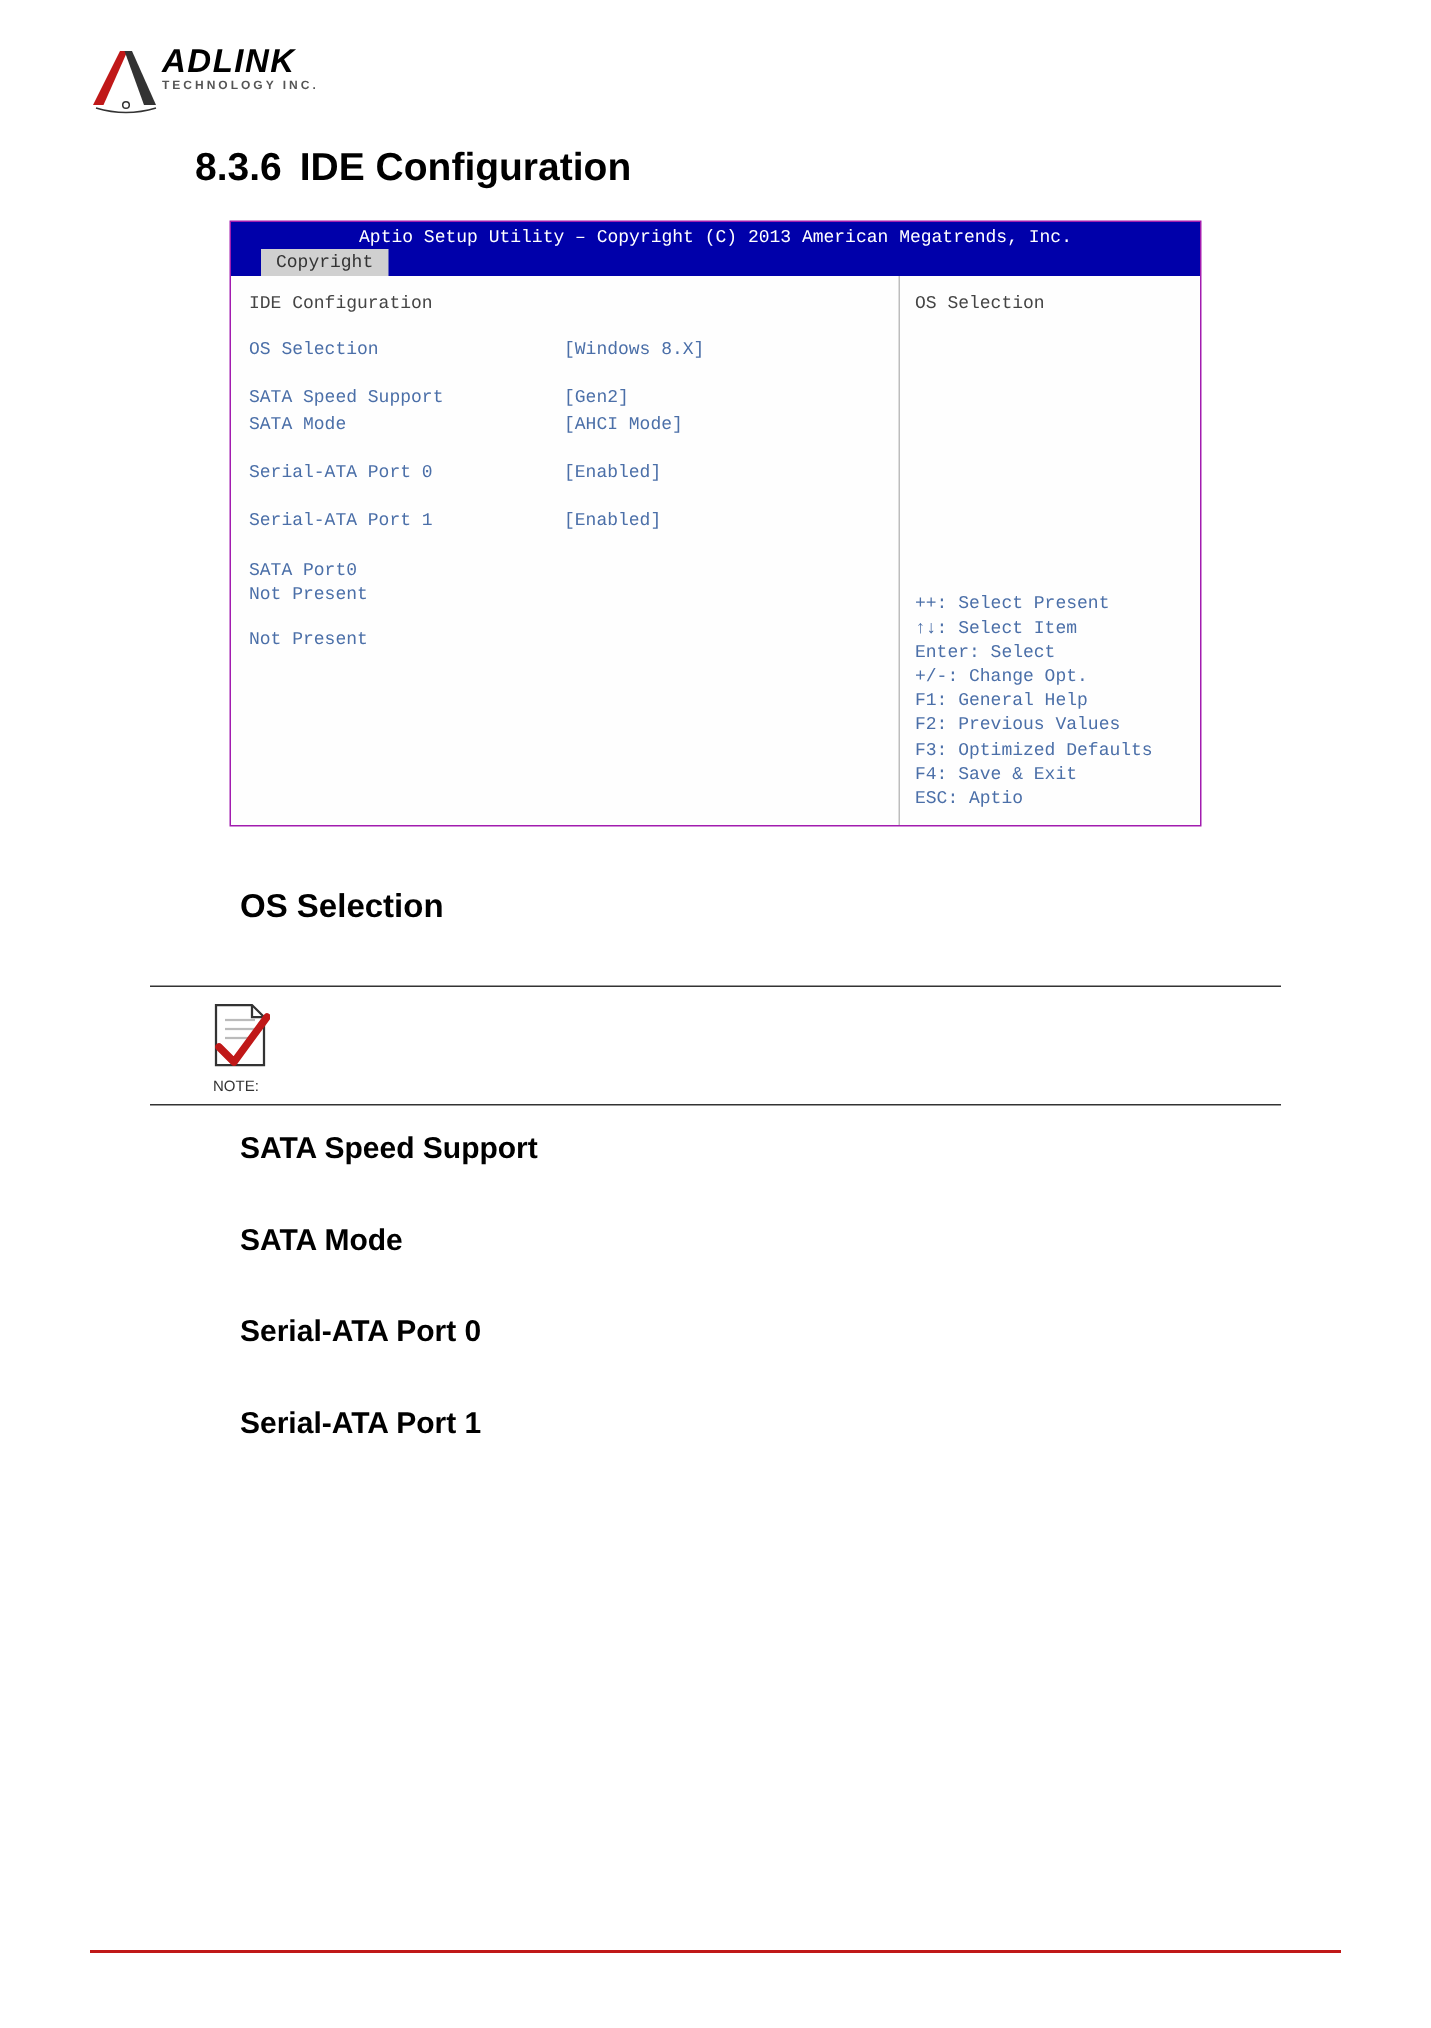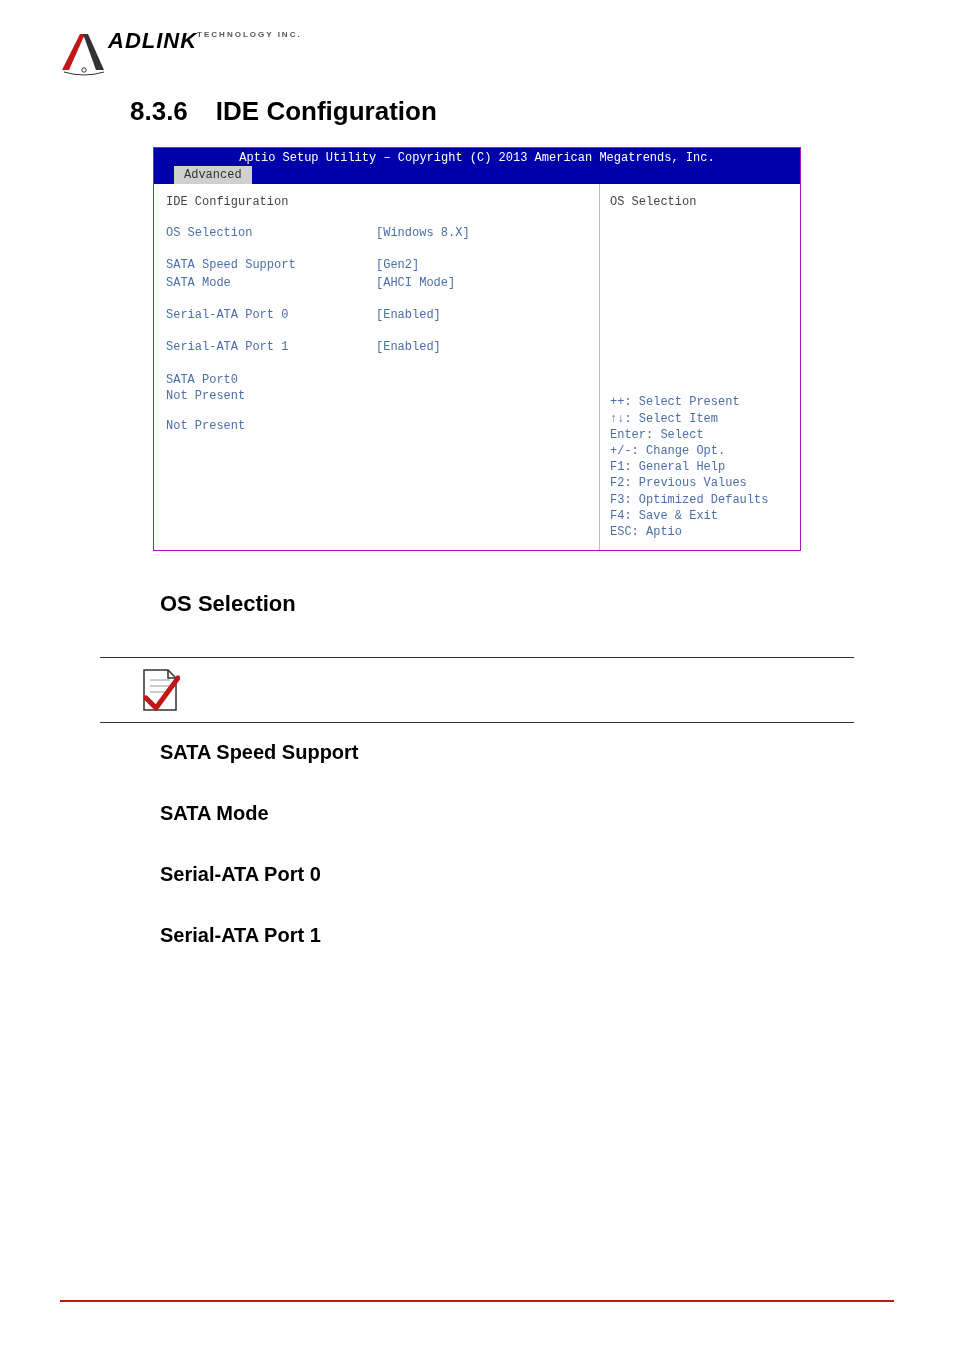--- a/index.html
+++ b/index.html
@@ -19,40 +19,40 @@
     align-items: flex-start;
     margin-bottom: 20px;
   }
   .logo-mark {
     width: 46px;
     height: 46px;
     position: relative;
     margin-right: 2px;
   }
   .logo-mark svg { width: 46px; height: 46px; }
-  .logo-text { display: flex; flex-direction: row; }
+  .logo-text { display: flex; flex-direction: column; }
   .logo-text .main {
     font-weight: 900;
     font-size: 22px;
     letter-spacing: 1px;
     color: #000;
     font-style: italic;
     line-height: 1;
   }
   .logo-text .sub {
     font-size: 8px;
     letter-spacing: 2px;
     color: #555;
     font-weight: bold;
     text-align: right;
   }
   
   .sect-heading {
     display: flex;
-    gap: 28px;
+    gap: 12px;
     font-weight: bold;
     font-size: 26px;
     color: #000;
     margin-left: 70px;
     margin-bottom: 20px;
   }
   
   .bios {
     width: 648px;
     margin: 20px auto 40px auto;
@@ -172,21 +172,21 @@
   </div>
 
   <div class="sect-heading">
     <span>8.3.6</span>
     <span>IDE Configuration</span>
   </div>
 
   <div class="bios">
     <div class="bios-header">Aptio Setup Utility – Copyright (C) 2013 American Megatrends, Inc.</div>
     <div class="bios-tabs">
-      <div class="bios-tab">Advanced</div>
+      <div class="bios-tab">Copyright</div>
     </div>
     <div class="bios-body">
       <div class="bios-left">
         <div class="title">IDE Configuration</div>
 
         <div class="bios-row">
           <span class="lbl">OS Selection</span>
           <span class="val">[Windows 8.X]</span>
         </div>
         <div class="bios-gap"></div>
@@ -245,20 +245,21 @@
   <hr class="rule">
   <div class="note-block">
     <svg class="note-icon" viewBox="0 0 40 44">
       <path d="M4 2 H28 L36 10 V42 H4 Z" fill="#fff" stroke="#333" stroke-width="1.5"></path>
       <path d="M28 2 V10 H36" fill="none" stroke="#333" stroke-width="1.5"></path>
       <line x1="10" y1="12" x2="30" y2="12" stroke="#bbb" stroke-width="1.5"></line>
       <line x1="10" y1="18" x2="30" y2="18" stroke="#bbb" stroke-width="1.5"></line>
       <line x1="10" y1="24" x2="30" y2="24" stroke="#bbb" stroke-width="1.5"></line>
       <path d="M6 30 L16 40 L38 10" fill="none" stroke="#c01818" stroke-width="5" stroke-linecap="round" stroke-linejoin="round"></path>
     </svg>
+    <div class="note-label">NOTE:</div>
   </div>
   <hr class="rule2">
 
   <div class="body-h h-med" style="margin-top:18px">SATA Speed Support</div>
   <div class="body-h h-med" style="margin-top:38px">SATA Mode</div>
   <div class="body-h h-med" style="margin-top:38px">Serial-ATA Port 0</div>
   <div class="body-h h-med" style="margin-top:38px">Serial-ATA Port 1</div>
 
 </div>
 

